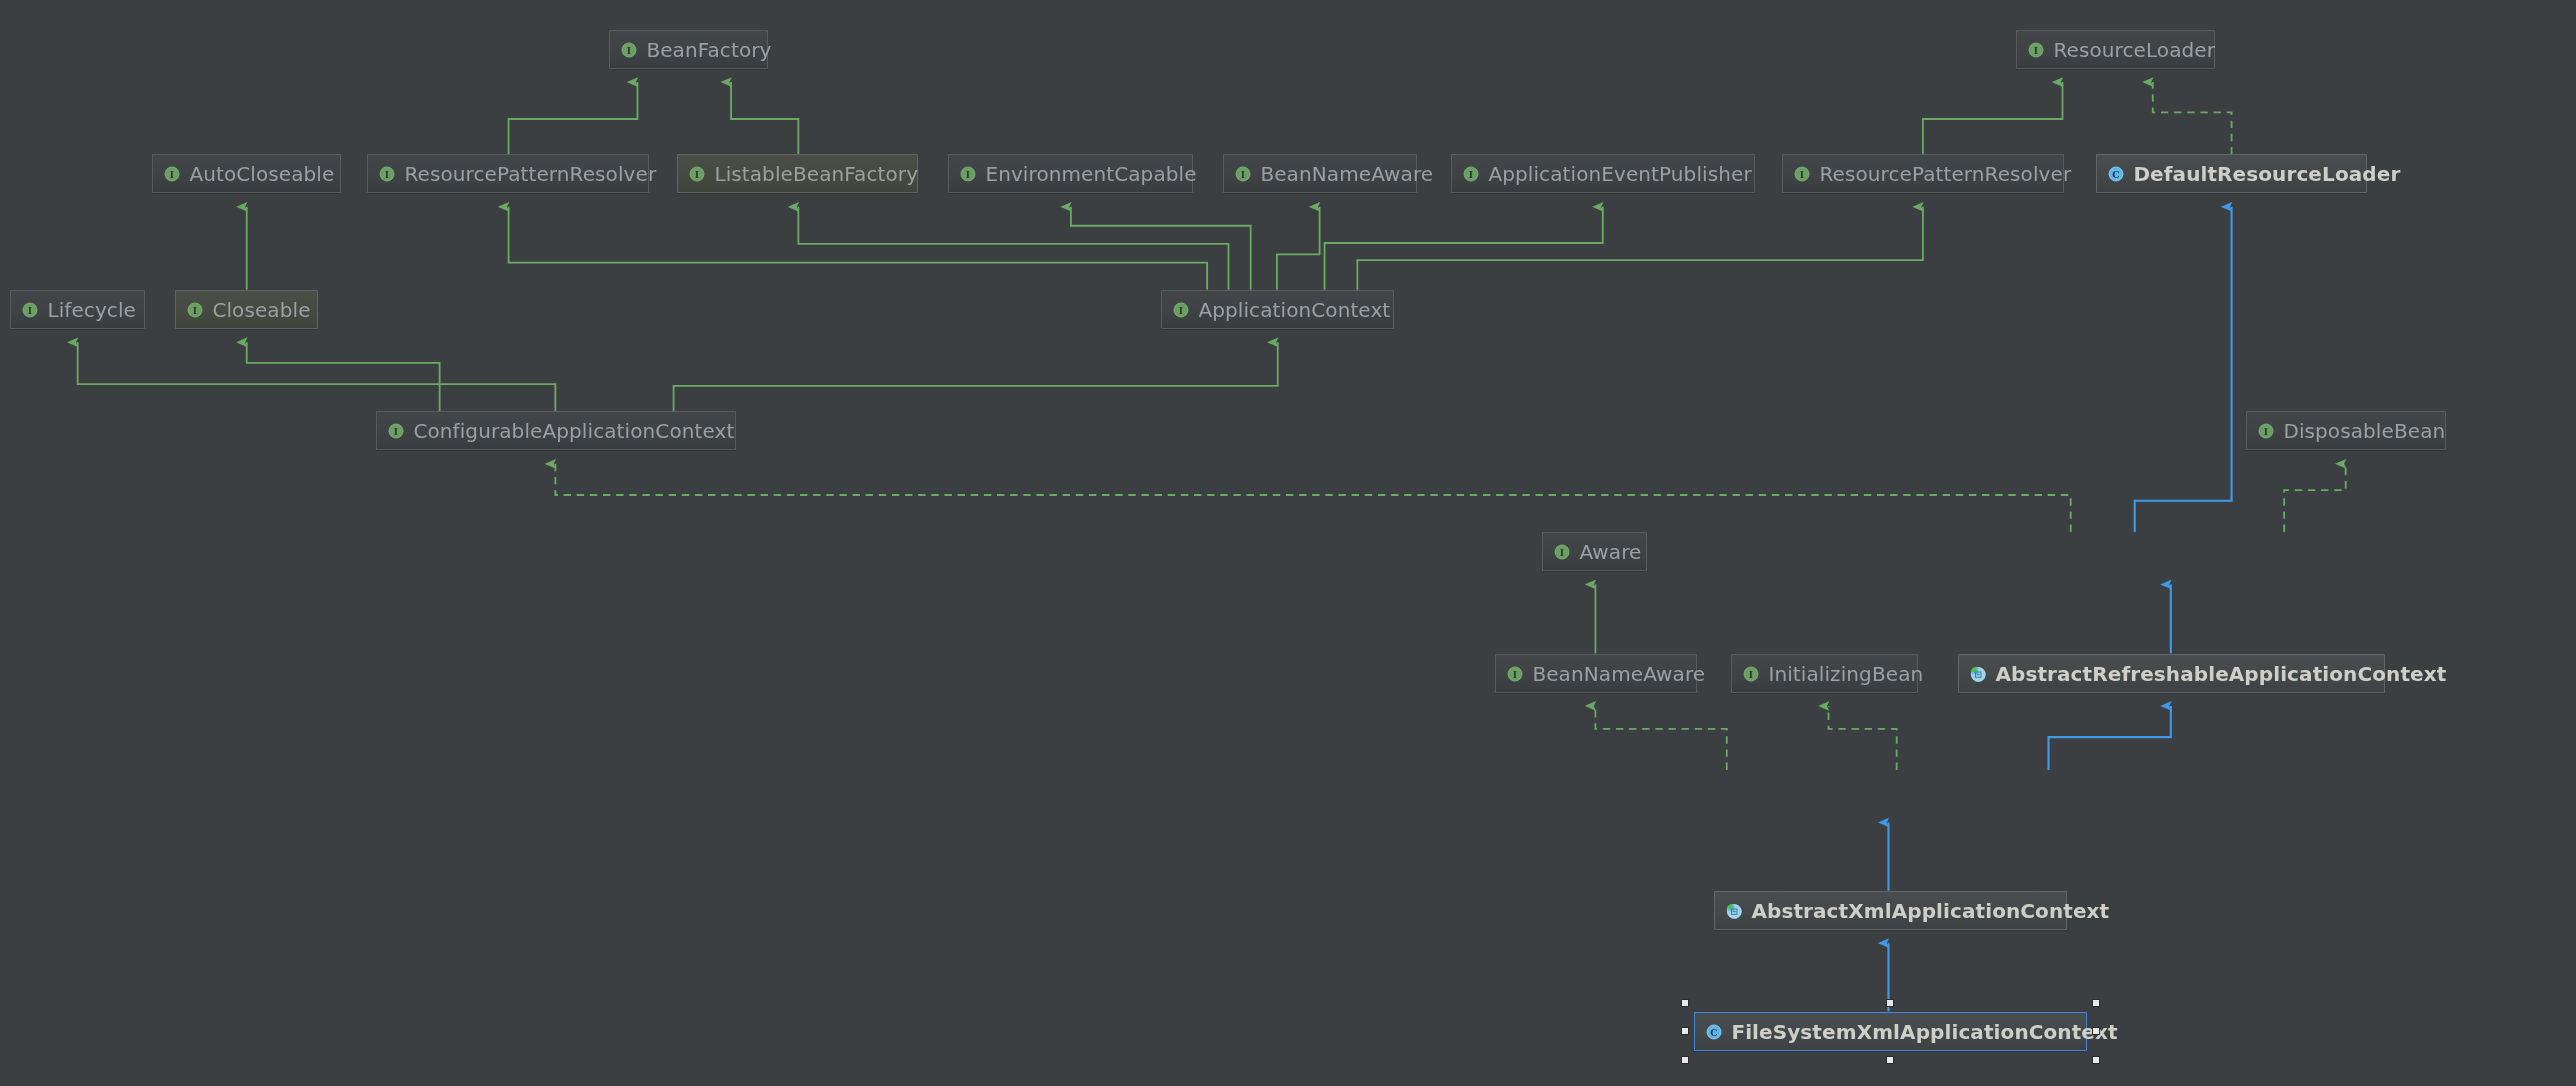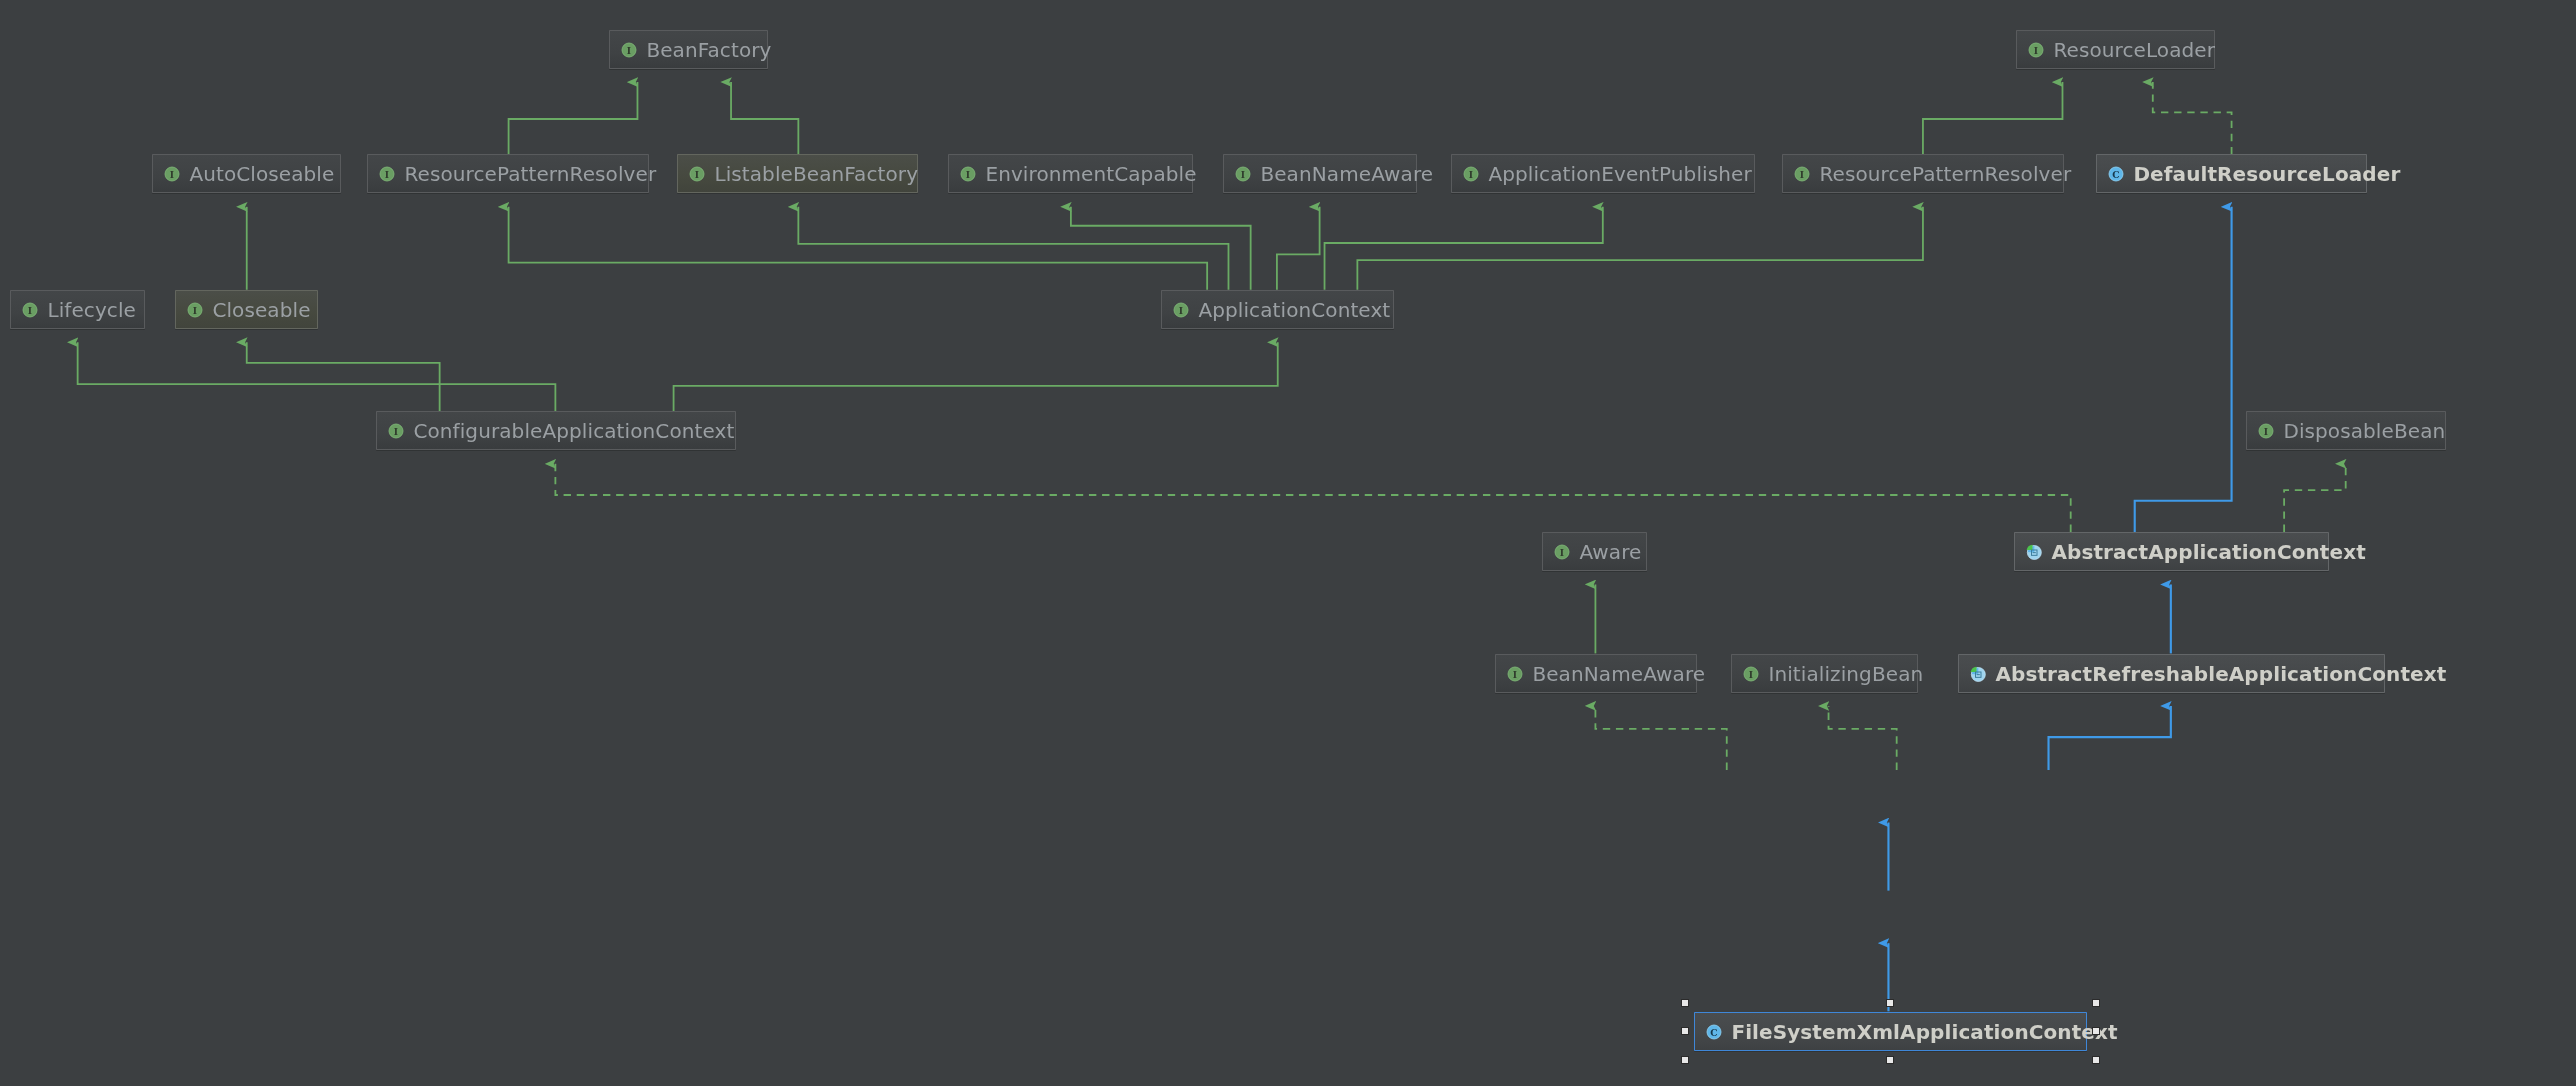--- a/index.html
+++ b/index.html
@@ -286,65 +286,65 @@
     <div class="node iface" style="left: 1542px; top: 532px; width: 105px; height: 39px;">
       <span class="icon">
         <svg viewBox="0 0 24 24">
           <circle cx="12" cy="12" r="8.4" fill="#6a9e63"></circle>
           <circle cx="12" cy="12" r="8.4" fill="none" stroke="#80b878" stroke-width="1"></circle>
           <text x="12" y="16.3" text-anchor="middle" font-family="DejaVu Serif, serif" font-size="11" font-weight="bold" fill="#2f3b2c">I</text>
         </svg>
       </span>
       <span class="node-label">Aware</span>
     </div>
-    <div class="node cls" style="left: 2014px; top: 532px; width: 315px; height: 39px;">
+    <div class="node iface" style="left: 1495px; top: 654px; width: 202px; height: 39px;">
+      <span class="icon">
+        <svg viewBox="0 0 24 24">
+          <circle cx="12" cy="12" r="8.4" fill="#6a9e63"></circle>
+          <circle cx="12" cy="12" r="8.4" fill="none" stroke="#80b878" stroke-width="1"></circle>
+          <text x="12" y="16.3" text-anchor="middle" font-family="DejaVu Serif, serif" font-size="11" font-weight="bold" fill="#2f3b2c">I</text>
+        </svg>
+      </span>
+      <span class="node-label">BeanNameAware</span>
+    </div>
+    <div class="node iface" style="left: 1731px; top: 654px; width: 187px; height: 39px;">
+      <span class="icon">
+        <svg viewBox="0 0 24 24">
+          <circle cx="12" cy="12" r="8.4" fill="#6a9e63"></circle>
+          <circle cx="12" cy="12" r="8.4" fill="none" stroke="#80b878" stroke-width="1"></circle>
+          <text x="12" y="16.3" text-anchor="middle" font-family="DejaVu Serif, serif" font-size="11" font-weight="bold" fill="#2f3b2c">I</text>
+        </svg>
+      </span>
+      <span class="node-label">InitializingBean</span>
+    </div>
+    <div class="node cls" style="left: 1958px; top: 654px; width: 427px; height: 39px; text-align: center;">
       <span class="icon">
         <svg viewBox="0 0 24 24">
           <circle cx="12.4" cy="12.6" r="8.4" fill="#9fd4ee"></circle>
           <path d="M12.4 4.2 A8.4 8.4 0 0 0 4.2 12.0 L12.4 12.6 Z" fill="#5fb6e8"></path>
           <circle cx="12.4" cy="12.6" r="8.4" fill="none" stroke="#bfe3f5" stroke-width="0.9"></circle>
           <path d="M3.2 9.6 a7.6 7.6 0 0 1 7.0 -6.4 l0 6.4 z" fill="#4cc24c"></path>
           <rect x="9" y="9.6" width="6.6" height="6.4" fill="none" stroke="#3d7d9c" stroke-width="1.2"></rect>
           <line x1="10.4" y1="12.8" x2="14.2" y2="12.8" stroke="#3d7d9c" stroke-width="1.2"></line>
         </svg>
       </span>
-      <span class="node-label">AbstractApplicationContext</span>
-    </div>
-    <div class="node iface" style="left: 1495px; top: 654px; width: 202px; height: 39px;">
-      <span class="icon">
-        <svg viewBox="0 0 24 24">
-          <circle cx="12" cy="12" r="8.4" fill="#6a9e63"></circle>
-          <circle cx="12" cy="12" r="8.4" fill="none" stroke="#80b878" stroke-width="1"></circle>
-          <text x="12" y="16.3" text-anchor="middle" font-family="DejaVu Serif, serif" font-size="11" font-weight="bold" fill="#2f3b2c">I</text>
-        </svg>
-      </span>
-      <span class="node-label">BeanNameAware</span>
-    </div>
-    <div class="node iface" style="left: 1731px; top: 654px; width: 187px; height: 39px;">
-      <span class="icon">
-        <svg viewBox="0 0 24 24">
-          <circle cx="12" cy="12" r="8.4" fill="#6a9e63"></circle>
-          <circle cx="12" cy="12" r="8.4" fill="none" stroke="#80b878" stroke-width="1"></circle>
-          <text x="12" y="16.3" text-anchor="middle" font-family="DejaVu Serif, serif" font-size="11" font-weight="bold" fill="#2f3b2c">I</text>
-        </svg>
-      </span>
-      <span class="node-label">InitializingBean</span>
-    </div>
-    <div class="node cls" style="left: 1958px; top: 654px; width: 427px; height: 39px; text-align: center;">
+      <span class="node-label">AbstractRefreshableApplicationContext</span>
+    </div>
+    <div class="node cls" style="left: 1714px; top: 891px; width: 353px; height: 39px;">
       <span class="icon">
         <svg viewBox="0 0 24 24">
           <circle cx="12.4" cy="12.6" r="8.4" fill="#9fd4ee"></circle>
           <path d="M12.4 4.2 A8.4 8.4 0 0 0 4.2 12.0 L12.4 12.6 Z" fill="#5fb6e8"></path>
           <circle cx="12.4" cy="12.6" r="8.4" fill="none" stroke="#bfe3f5" stroke-width="0.9"></circle>
           <path d="M3.2 9.6 a7.6 7.6 0 0 1 7.0 -6.4 l0 6.4 z" fill="#4cc24c"></path>
           <rect x="9" y="9.6" width="6.6" height="6.4" fill="none" stroke="#3d7d9c" stroke-width="1.2"></rect>
           <line x1="10.4" y1="12.8" x2="14.2" y2="12.8" stroke="#3d7d9c" stroke-width="1.2"></line>
         </svg>
       </span>
-      <span class="node-label">AbstractRefreshableApplicationContext</span>
+      <span class="node-label">AbstractXmlApplicationContext</span>
     </div>
     <div class="node cls selected" style="left: 1694px; top: 1012px; width: 393px; height: 39px;">
       <span class="icon">
         <svg viewBox="0 0 24 24">
           <circle cx="12" cy="12" r="8.4" fill="#5fb6e8"></circle>
           <circle cx="12" cy="12" r="8.4" fill="none" stroke="#8ed2f5" stroke-width="1"></circle>
           <text x="12" y="16.3" text-anchor="middle" font-family="DejaVu Serif, serif" font-size="11" font-weight="bold" fill="#16384c">C</text>
         </svg>
       </span>
       <span class="node-label">FileSystemXmlApplicationContext</span>

